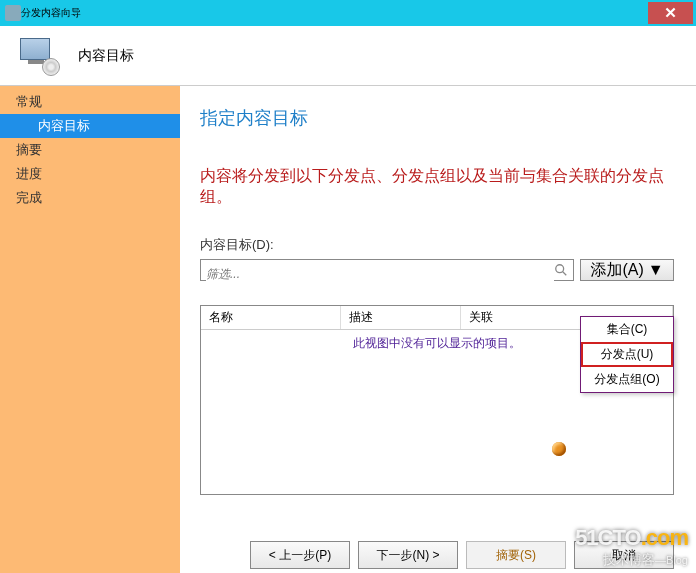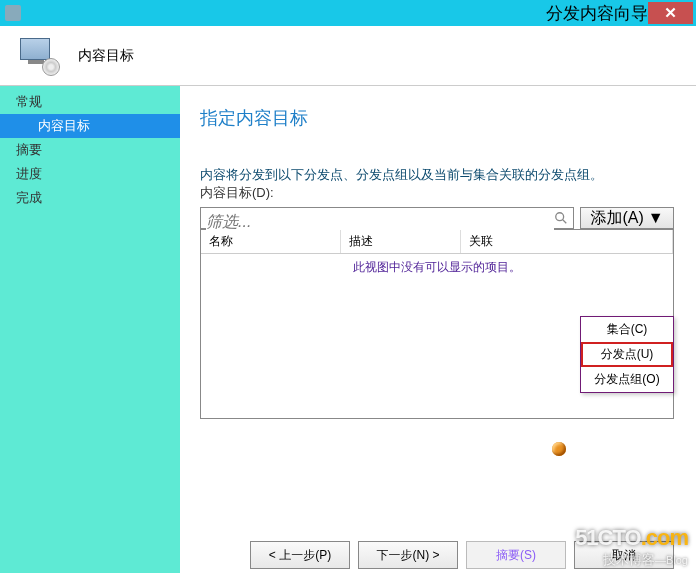--- a/index.html
+++ b/index.html
@@ -1,65 +1,65 @@
 <!DOCTYPE html>
 <html><head>
   <meta charset="utf-8">
   <style>
     * { box-sizing: border-box; margin: 0; padding: 0; font-family: "Microsoft YaHei", "SimSun", sans-serif; }
     body { width: 696px; height: 573px; background: #fff; position: relative; overflow: hidden; }
     
     .titlebar { height: 26px; background: #18c8e8; display: flex; align-items: center; position: relative; }
     .titlebar-icon { width: 16px; height: 16px; margin-left: 5px; background: #8ab; border-radius: 2px; }
-    .titlebar-title { flex: 1; text-align: right; font-size: 17px; color: #000; }
+    .titlebar-title { flex: 1; text-align: left; font-size: 10px; color: #000; }
     .close-btn { width: 45px; height: 22px; background: #c75050; display: flex; align-items: center; justify-content: center; margin: 2px 3px 2px 0; }
     .close-btn span { color: #fff; font-size: 15px; font-weight: bold; }
     
     .header { height: 60px; display: flex; align-items: center; padding: 10px 16px; border-bottom: 1px solid #ccc; }
     .header-icon { width: 44px; height: 40px; margin-right: 18px; position: relative; }
     .monitor { width: 30px; height: 22px; background: linear-gradient(#b8d0e8,#8fb0d0); border: 1px solid #4a6a8a; position: absolute; left: 4px; top: 2px; }
     .monitor::after { content: ''; position: absolute; width: 16px; height: 4px; background: #888; bottom: -5px; left: 7px; }
     .cd { width: 18px; height: 18px; border-radius: 50%; background: radial-gradient(circle, #eee 20%, #ccc 40%, #eee 70%); position: absolute; right: 0; bottom: 0; border: 1px solid #999; }
     .header-title { font-size: 14px; color: #000; }
     
     .body { display: flex; height: 487px; }
     
-    .sidebar { width: 180px; background: #5eead4; padding-top: 4px; }
+    .sidebar { width: 180px; background: #fdba74; padding-top: 4px; }
     .sidebar-item { padding: 3px 8px 3px 16px; font-size: 13px; color: #333; cursor: pointer; }
     .sidebar-item.indent { padding-left: 38px; }
     .sidebar-item.selected { background: #1f8fe8; color: #fff; }
     
     .main { flex: 1; padding: 20px 22px 10px 20px; position: relative; }
     .main-title { font-size: 18px; color: #1e7fc8; margin-bottom: 36px; }
-    .description { font-size: 13px; color: #0c4a6e; }
+    .description { font-size: 16px; color: #b91c1c; margin-bottom: 28px; }
     .field-label { font-size: 13px; color: #333; margin-bottom: 5px; }
     
     .toolbar-row { display: flex; gap: 6px; margin-bottom: 0; }
     .filter-box { flex: 1; border: 1px solid #888; height: 22px; display: flex; align-items: center; padding: 0 5px; background: #fff; }
-    .filter-input { border: none; outline: none; font-size: 16px; color: #c2410c; flex: 1; font-style: italic; margin-top: 8px; }
+    .filter-input { border: none; outline: none; font-size: 12px; color: #c2410c; flex: 1; font-style: italic; margin-top: 8px; }
     .search-icon { width: 14px; height: 14px; color: #888; }
     .add-btn { width: 94px; height: 22px; border: 1px solid #888; background: linear-gradient(#f8f8f8,#e4e4e4); font-size: 16px; display: flex; align-items: center; justify-content: center; gap: 4px; cursor: pointer; }
     
     .dropdown { position: absolute; right: 22px; top: 230px; width: 94px; border: 1px solid #701a75; background: #fff; box-shadow: 2px 2px 4px rgba(0,0,0,0.2); z-index: 10; }
     .dropdown-item { padding: 4px 10px; font-size: 12px; cursor: pointer; text-align: center; }
     .dropdown-item.highlighted { border: 2px solid #d02020; padding: 2px 8px; }
     
-    .table-area { border: 1px solid #888; height: 190px; background: #fff; }
+    .table-area { border: 1px solid #888; height: 190px; background: #fff; margin-top: 24px; }
     .table-header { display: flex; border-bottom: 1px solid #ccc; background: #fff; }
     .th { padding: 3px 8px; font-size: 12px; border-right: 1px solid #ddd; }
     .th1 { width: 140px; }
     .th2 { width: 120px; }
     .th3 { flex: 1; }
     .empty-msg { text-align: center; padding: 6px; font-size: 12px; color: #4c1d95; position: relative; top: -1px; }
     
     .warn-icon { position: absolute; right: 130px; top: 356px; width: 14px; height: 14px; border-radius: 50%; background: #e89020; box-shadow: inset -2px -2px 3px #a05000, inset 2px 2px 3px #ffd080; }
     
     .button-row { display: flex; gap: 8px; justify-content: flex-end; padding: 14px 22px 0 0; border-top: 0; position: absolute; bottom: 4px; right: 0; left: 200px; }
     .wiz-btn { width: 100px; height: 28px; border: 1px solid #888; background: linear-gradient(#fafafa,#e8e8e8); font-size: 12px; cursor: pointer; display: flex; align-items: center; justify-content: center; }
-    .wiz-btn.disabled { color: #8b5cf6; border-color: #bbb; background: #f2f2f2; }
+    .wiz-btn.disabled { color: #a16207; border-color: #bbb; background: #f2f2f2; }
     
     .watermark { position: absolute; right: 8px; bottom: 4px; text-align: right; pointer-events: none; padding-left: 8px; }
     .wm1 { font-size: 22px; font-weight: bold; color: rgba(255,255,255,0.85); text-shadow: 0 0 4px rgba(0,0,0,0.6); letter-spacing: -1px; }
     .wm1 .c { color: rgba(255,180,0,0.9); }
     .wm2 { font-size: 13px; color: rgba(255,255,255,0.8); text-shadow: 0 0 3px rgba(0,0,0,0.6); }
     .wm2 .b { font-size: 11px; }
   </style>
 </head>
 <body>
 

